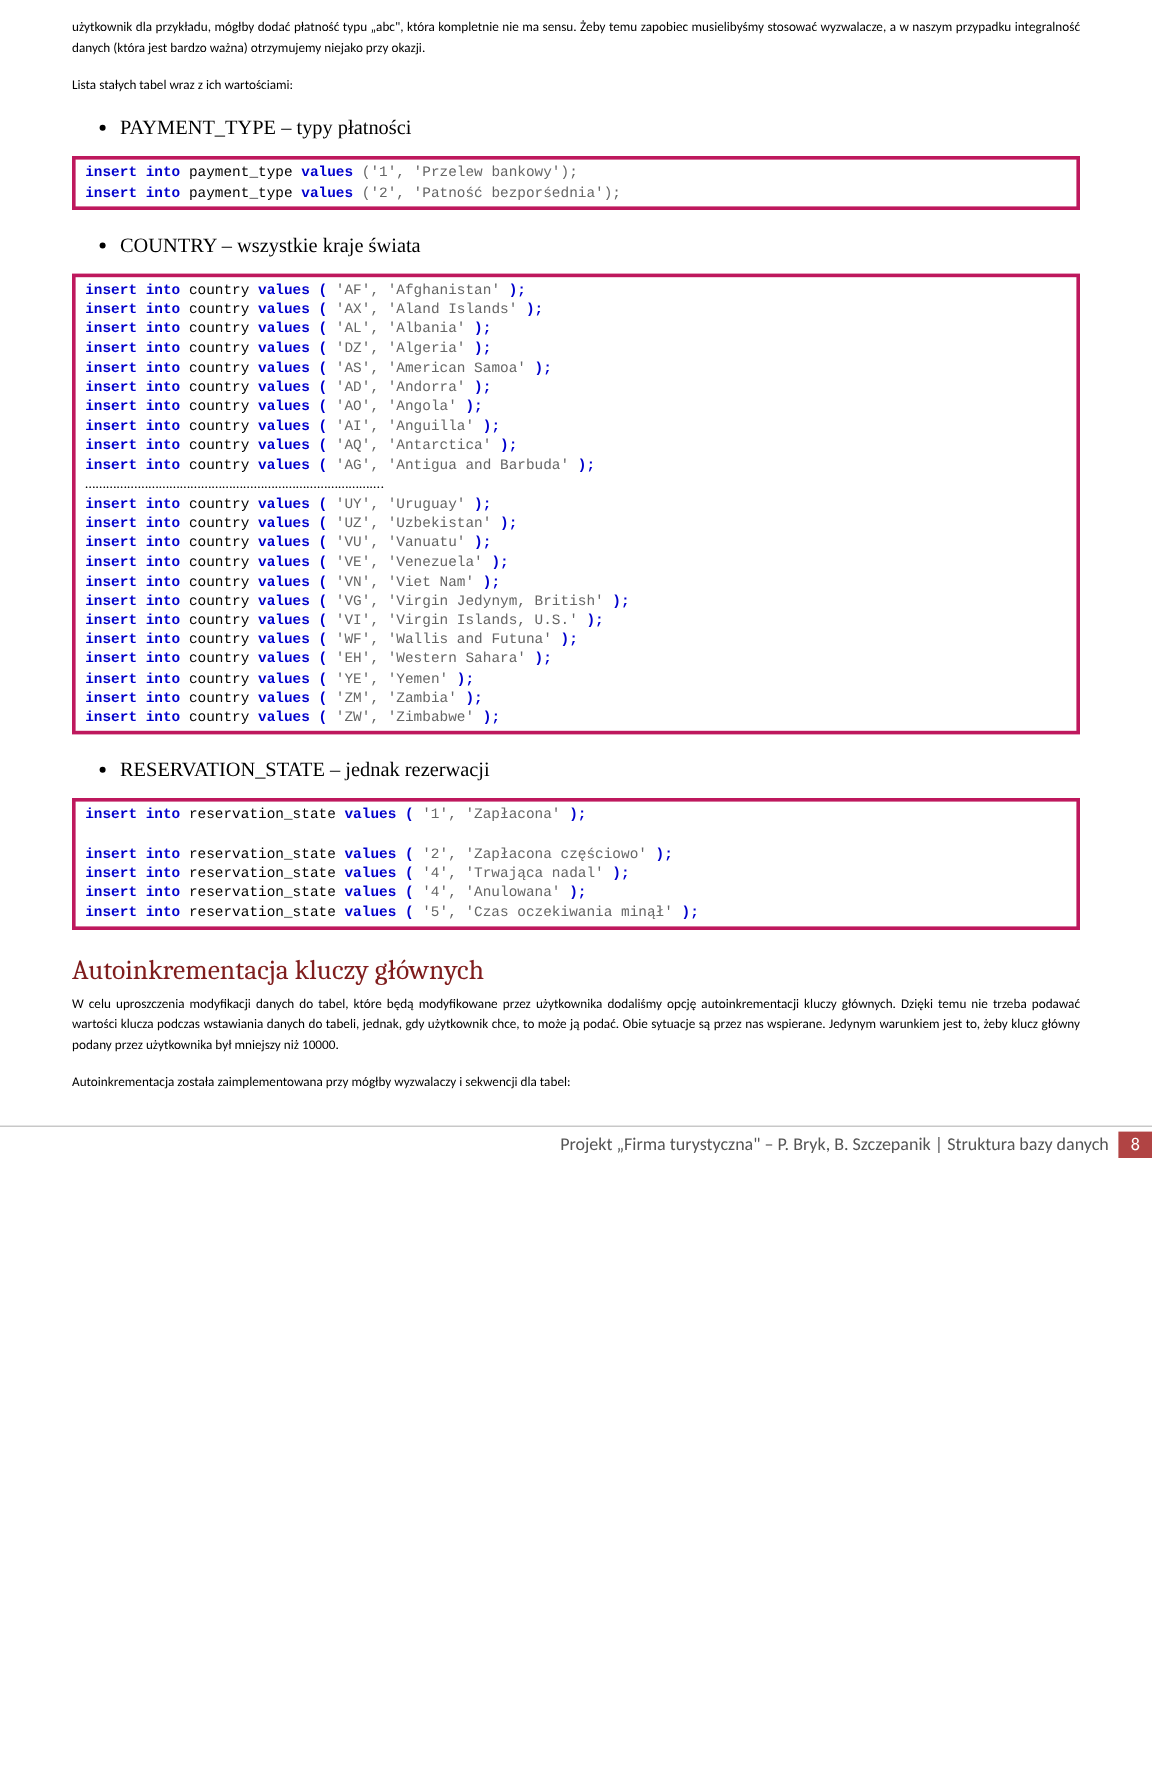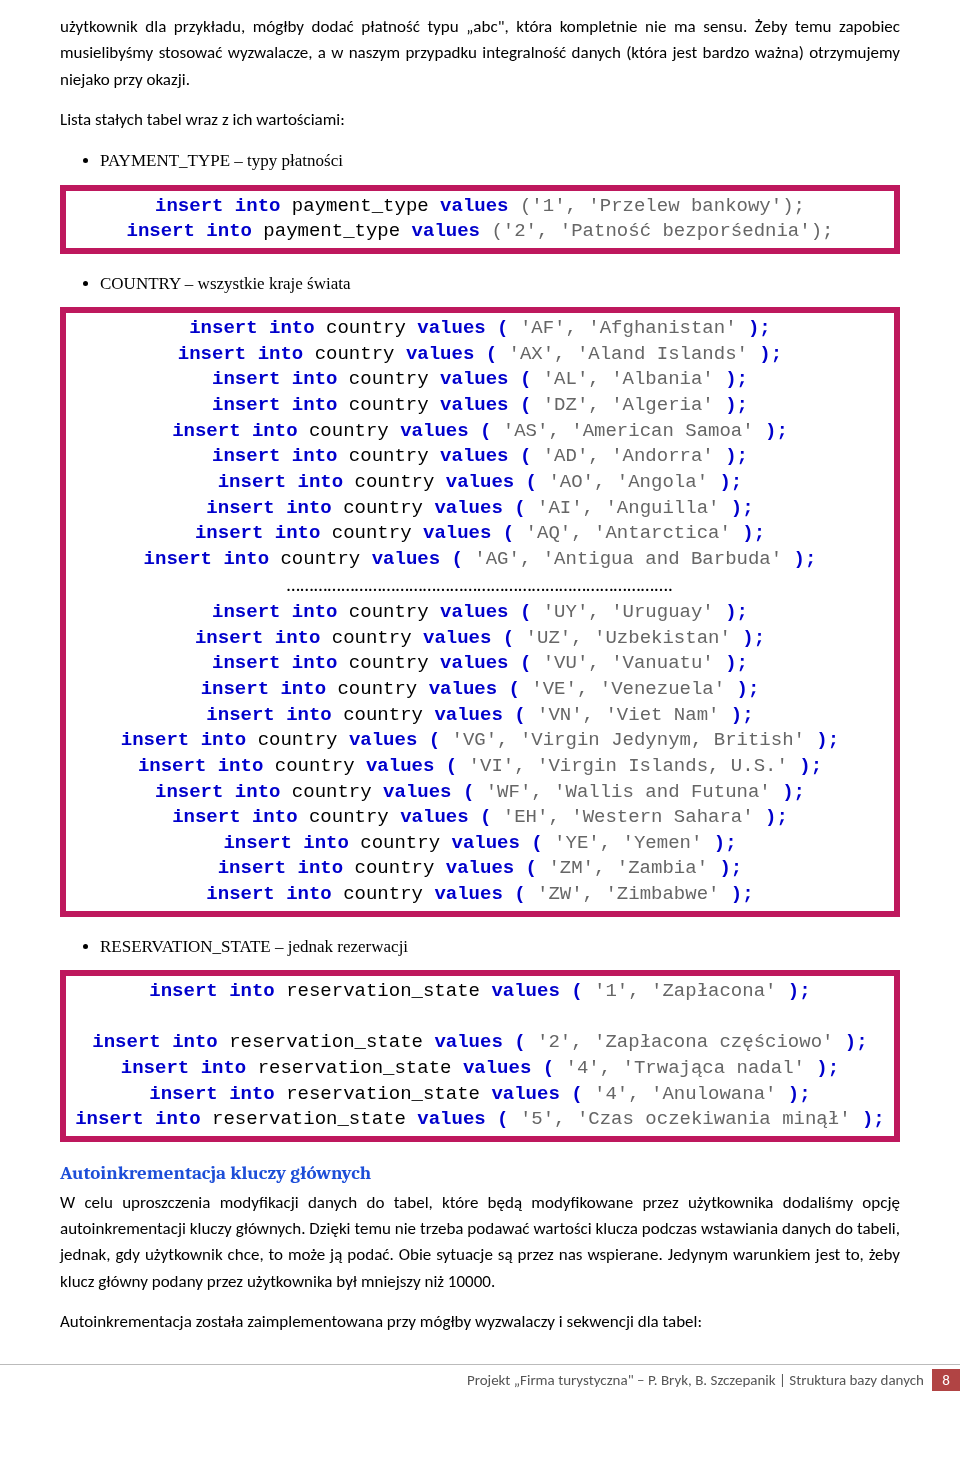--- a/index.html
+++ b/index.html
@@ -4,52 +4,51 @@
 <style>
   * { box-sizing: border-box; margin: 0; padding: 0; }
   body {
     font-family: Calibri, "Segoe UI", Arial, sans-serif;
     background: #fff;
     color: #000;
     width: 960px;
     padding: 14px 60px 0 60px;
   }
   .para {
-    font-size: 17px;
+    font-size: 11px;
     line-height: 1.55;
     text-align: justify;
     margin-bottom: 14px;
   }
   .bullets {
     margin: 0 0 10px 40px;
     list-style: disc;
     font-size: 17px;
     line-height: 1.6;
   }
   .bullets li { margin-bottom: 2px; font-family: Liberation Serif, serif; }
   .codebox {
-    border: 6px solid #be185d;
+    border: 3px solid #be185d;
     padding: 3px 8px;
     margin: 4px 0 16px 0;
     font-family: "Courier New", monospace;
-    font-size: 19px;
+    font-size: 12px;
     line-height: 1.35;
     white-space: pre;
     overflow: hidden;
-    text-align: center;
   }
   .kw { color: #0000cc; font-weight: bold; }
   .fn { color: #000; }
   .str { color: #666666; }
   .dots { color: #000; letter-spacing: 0.5px; font-family: Calibri, sans-serif; }
   h2.section {
-    color: #1d4ed8;
+    color: #7f1d1d;
     font-family: Cambria, "Times New Roman", serif;
-    font-size: 19px;
-    font-weight: bold;
+    font-size: 23px;
+    font-weight: normal;
     margin: 20px 0 6px 0;
   }
   .footer {
     margin-top: 28px;
     border-top: 1px solid #bbb;
     padding-top: 4px;
     display: flex;
     align-items: stretch;
     font-size: 15px;
     margin-left: -60px;

